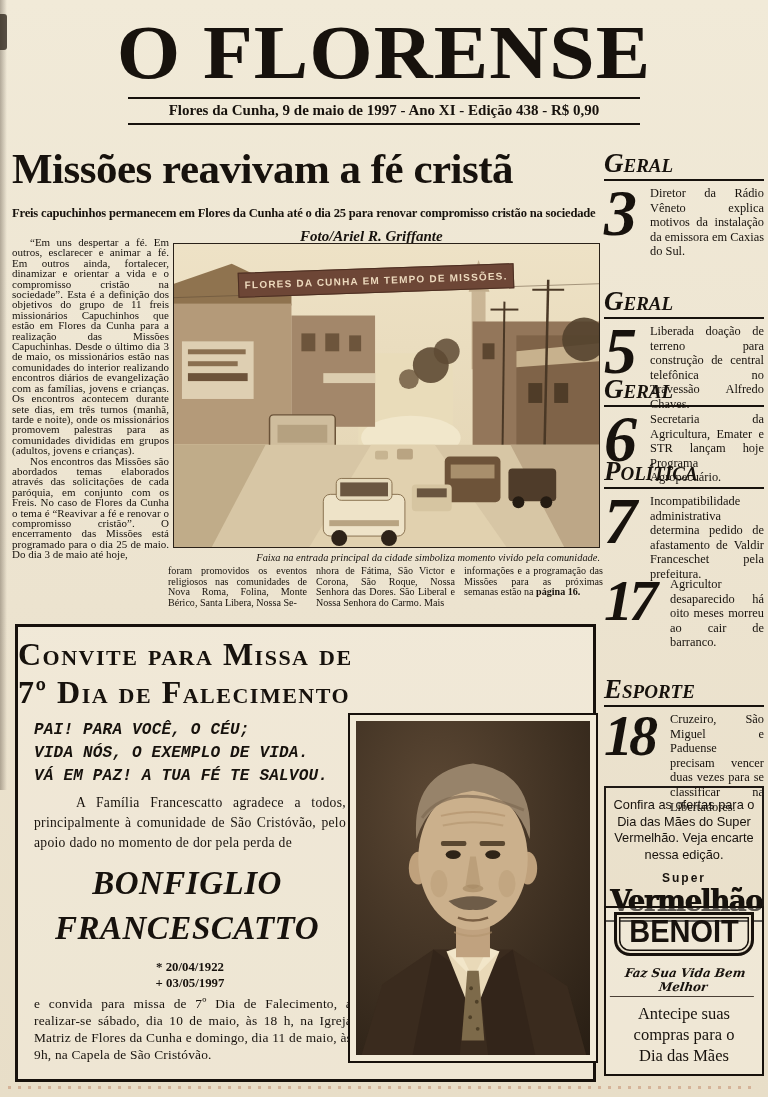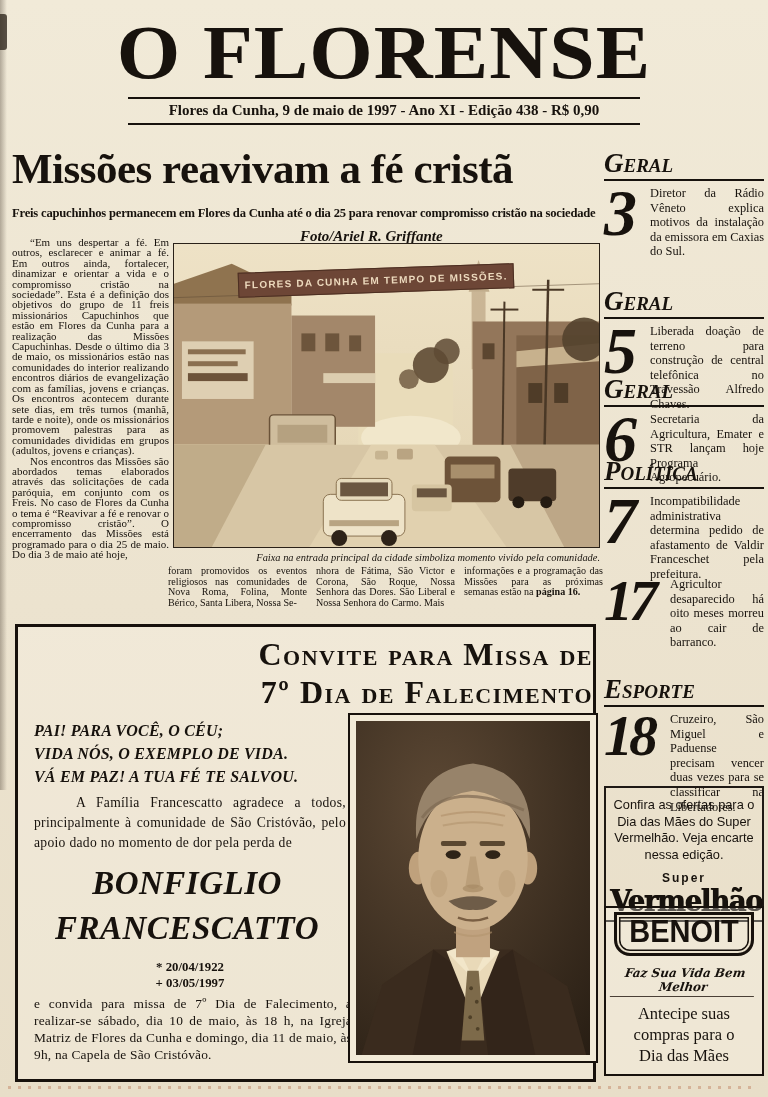--- a/index.html
+++ b/index.html
@@ -42,24 +42,24 @@
     color:#ecd9bd; font-family:"Liberation Sans",sans-serif; font-weight:700;
     font-size:10px; letter-spacing:1.2px; white-space:nowrap; }
   .photo-caption { position:absolute; left:173px; top:552px; width:427px;
     text-align:right; font-style:italic; font-size:10.4px; }
   .cont-cols { position:absolute; left:168px; top:566px; width:436px; display:flex; gap:9px; }
   .cont-col { width:139px; font-size:10.1px; line-height:10.6px; text-align:justify; }
   .bold { font-weight:700; }
   
   .obit { position:absolute; left:15px; top:624px; width:581px; height:458px;
     border:3px solid #17110c; background:rgba(255,252,242,.25); }
-  .obit-title { position:absolute; left:0; top:8px; width:100%; text-align:right;
+  .obit-title { position:absolute; left:0; top:8px; width:100%; text-align:left;
     font-variant:small-caps; font-weight:700; font-size:32px; letter-spacing:1.5px; line-height:1.2; }
   .obit-verse { position:absolute; left:16px; top:92px; width:320px;
-    font-style:italic; font-size:16px; line-height:23px; font-weight:600; letter-spacing:.2px; }
+    font-style:italic; font-size:16px; line-height:23px; font-weight:600; letter-spacing:.2px;font-family:Liberation Mono, monospace; }
   .obit-verse .vb { font-weight:800; }
   .obit-ack { position:absolute; left:16px; top:166px; width:312px;
     font-size:13.6px; line-height:20px; text-align:justify; text-indent:42px; letter-spacing:.3px; }
   .obit-name { position:absolute; left:4px; top:234px; width:330px; text-align:center;
     font-style:italic; font-weight:700; font-size:33px; line-height:45px; letter-spacing:.5px; }
   .obit-dates { position:absolute; left:16px; top:332px; width:312px; text-align:center;
     font-weight:700; font-size:12.8px; line-height:16px; }
   .obit-invite { position:absolute; left:16px; top:368px; width:318px;
     font-size:13.4px; line-height:17px; text-align:justify; letter-spacing:.2px; }
   .portrait { position:absolute; left:330px; top:86px; width:250px; height:350px;

